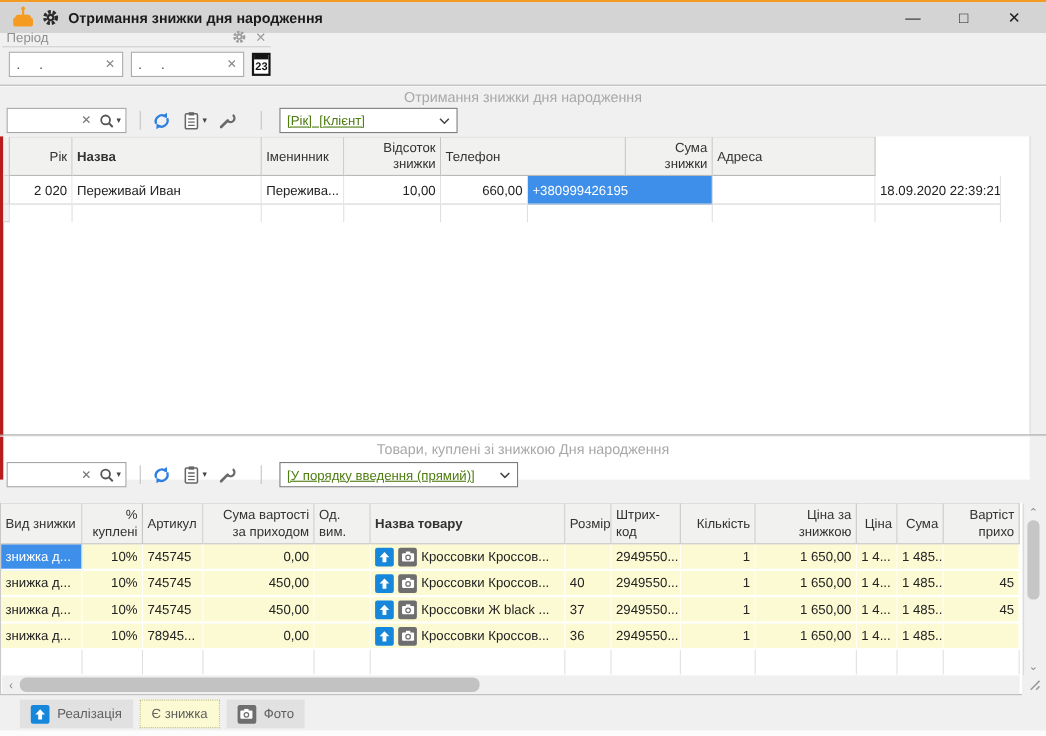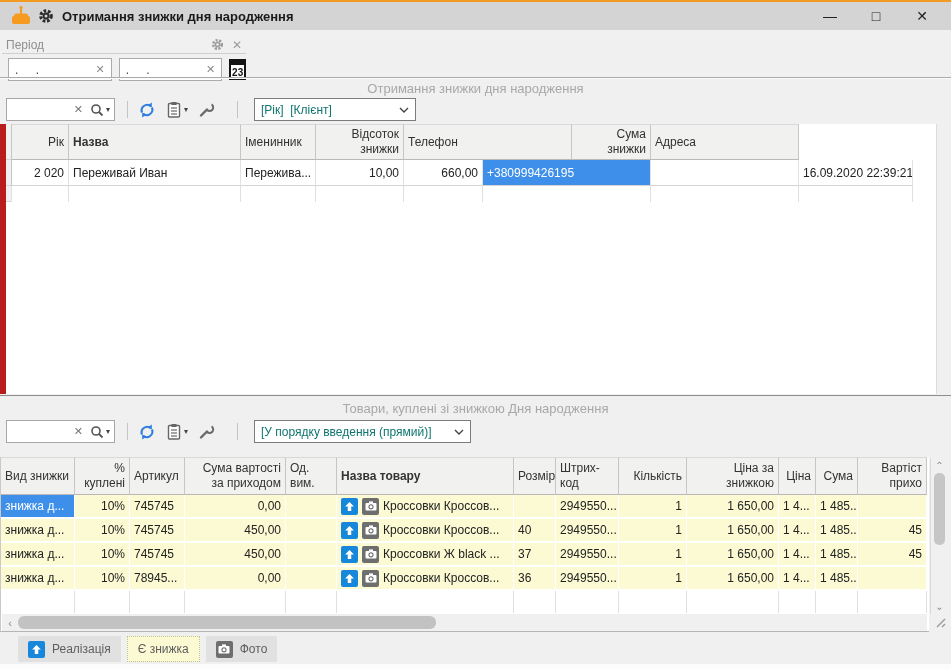--- a/index.html
+++ b/index.html
@@ -14,21 +14,21 @@
   
   .titlebar { height: 28px; background: #d4d4d4; display: flex; align-items: center; padding: 0 6px; }
   .titlebar .cake { margin: 0 6px 0 4px; display: flex; }
   .titlebar .tgear { margin-right: 8px; display: flex; }
   .titlebar .ttitle { font-weight: bold; font-size: 13px; color: #1a1a1a; }
   .titlebar .spacer { flex: 1; }
   .wbtn { width: 46px; height: 26px; display: flex; align-items: center; justify-content: center;
           font-size: 14px; color: #222; cursor: default; }
 
   
-  .period { position: absolute; left: 2px; top: 34px; width: 244px; }
+  .period { position: absolute; left: 2px; top: 23px; width: 244px; }
   .period-head { display: flex; align-items: center; height: 18px; padding: 0 4px;
                  border-bottom: 1px solid #cfcfcf; color: #8f8f8f; }
   .period-head .plabel { flex: 1; }
   .period-head .pgear, .period-head .pclose { margin-left: 8px; color: #9b9b9b; display: flex; }
   .period-body { display: flex; align-items: center; padding: 4px 0 4px 6px; }
   .dateinput { width: 120px; height: 23px; background: #fff; border: 1px solid #ababab;
                display: flex; align-items: center; padding: 0 6px; margin-right: 7px; }
   .dateinput .dval { flex: 1; letter-spacing: 7px; color: #444; }
   .dateinput .clr { color: #8a8a8a; font-size: 11px; }
   .calbtn { width: 19px; height: 21px; border: 2px solid #141414; background: #fff; position: relative;
@@ -51,27 +51,27 @@
   .searchbox { margin-left: 6px; width: 109px; height: 23px; background: #fff; border: 1px solid #a6a6a6;
                display: flex; align-items: center; justify-content: flex-end; padding: 0 4px; }
   .searchbox .sval { flex: 1; }
   .searchbox .sclr { color: #777; font-size: 11px; margin-right: 7px; }
   .searchbox .mag { display: flex; align-items: center; color: #555; }
   .tsep { width: 1px; height: 17px; background: #c4c4c4; margin: 0 10px 0 12px; }
   .tbtn { margin-right: 10px; display: flex; align-items: center; }
   .caret { font-size: 8px; color: #444; margin-left: 2px; }
   .combo { height: 23px; background: #fff; border: 1px solid #7c7c7c; display: flex;
            align-items: center; justify-content: space-between; padding: 0 6px; margin-left: 6px; }
-  .combo .cval { white-space: pre; color: #0f766e; }
+  .combo .cval { white-space: pre; color: #4d7c0f; text-decoration: underline; }
   #combo1 { width: 162px; }
   #combo2 { width: 217px; }
 
   
   .gridwrap { position: absolute; background: #fff; overflow: hidden; }
-  #clients-grid { left: 0; top: 122px; width: 936px; height: 270px; border-left: 6px solid #b91c1c; }
+  #clients-grid { left: 0; top: 122px; width: 936px; height: 312px; border-left: 3px solid #b91c1c; }
   #goods-grid   { left: 0; top: 455px; width: 929px; height: 175px; border-left: 1px solid #c9c9c9;
                   border-bottom: 1px solid #b5b5b5; }
   .thead { display: flex; }
   .th { background: #f1f1f0; border-right: 1px solid #c6c6c6; border-bottom: 1px solid #b9b9b9;
         border-top: 1px solid #d9d9d9; padding: 1px 4px; color: #333;
         display: flex; align-items: center; line-height: 1.25; }
   .th.b { font-weight: bold; }
   .th.right { justify-content: flex-end; text-align: right; }
   .tr { display: flex; }
   .td { padding: 1px 4px; white-space: nowrap; overflow: hidden; display: flex; align-items: center; }
@@ -225,21 +225,21 @@
       </div>
       <div class="tr" style="height: 26px;">
         <div class="gutter" style="width: 6px;"></div>
         <div class="td right" style="width: 57px;">2 020</div>
         <div class="td" style="width: 172px;">Переживай Иван</div>
         <div class="td" style="width: 75px;">Пережива...</div>
         <div class="td right" style="width: 88px;">10,00</div>
         <div class="td right" style="width: 79px;">660,00</div>
         <div class="td sel" style="width: 168px;">+380999426195</div>
         <div class="td" style="width: 148px;"></div>
-        <div class="td" style="width: 114px;">16.09.2020 22:39:21</div>
+        <div class="td" style="width: 114px;">18.09.2020 22:39:21</div>
       </div>
       <div class="stub" style="height: 16px;">
         <div class="gutter" style="width: 6px;"></div>
         <div style="width: 57px;"></div>
         <div style="width: 172px;"></div>
         <div style="width: 75px;"></div>
         <div style="width: 88px;"></div>
         <div style="width: 79px;"></div>
         <div style="width: 168px;"></div>
         <div style="width: 148px;"></div>

